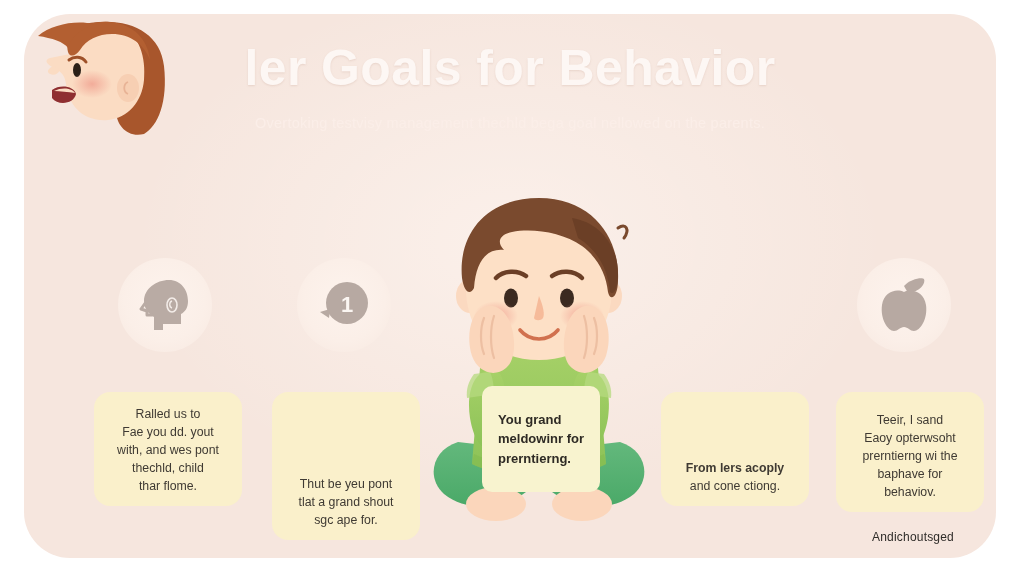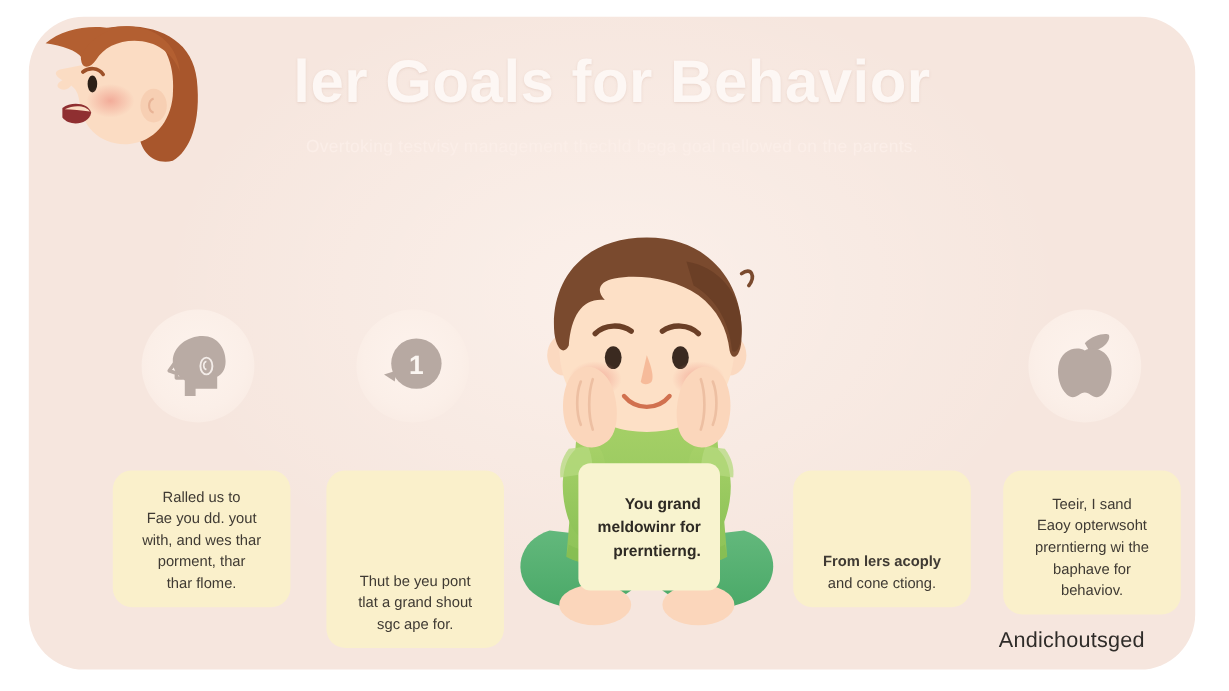--- a/index.html
+++ b/index.html
@@ -127,35 +127,35 @@
     position: absolute;
     left: 458px;
     top: 372px;
     width: 118px;
     height: 106px;
     background: #f8f3cf;
     border-radius: 10px;
     display: flex;
     align-items: center;
     justify-content: center;
-    text-align: right;
+    text-align: left;
     color: #2e2a24;
     font-size: 13px;
     font-weight: bold;
     line-height: 1.5;
     box-sizing: border-box;
     padding: 4px;
   }
 
   
   #footer-caption {
     position: absolute;
     right: 42px;
     bottom: 14px;
-    font-size: 18px;
+    font-size: 12px;
     color: #2f2c29;
     letter-spacing: 0.2px;
   }
 </style>
 </head>
 <body>
 
 <div id="stage">
 
   <div id="panel">
@@ -288,22 +288,22 @@
         <path d="M26 9 C32 2 44 0 46 2 C48 6 42 15 30 16 Z" fill="#b7a9a2"></path>
         <path d="M26 15 C18 11 6 15 4 28 C2 42 10 54 16 54 C20 54 22 50 26 50 C30 50 32 54 36 54
                  C42 54 50 42 48 28 C46 15 34 11 26 15 Z" fill="#b7a9a2"></path>
       </svg>
     </div>
 
     <div class="note" id="note-1">
       <div>
         <span class="note-line">Ralled us to</span>
         <span class="note-line">Fae you dd. yout</span>
-        <span class="note-line">with, and wes thar</span>
-        <span class="note-line">porment, thar</span>
+        <span class="note-line">with, and wes pont</span>
+        <span class="note-line">thechld, child</span>
         <span class="note-line">thar flome.</span>
       </div>
     </div>
 
     <div class="note" id="note-2">
       <div>
         <span class="note-line">Thut be yeu pont</span>
         <span class="note-line">tlat a grand shout</span>
         <span class="note-line">sgc ape for.</span>
       </div>

